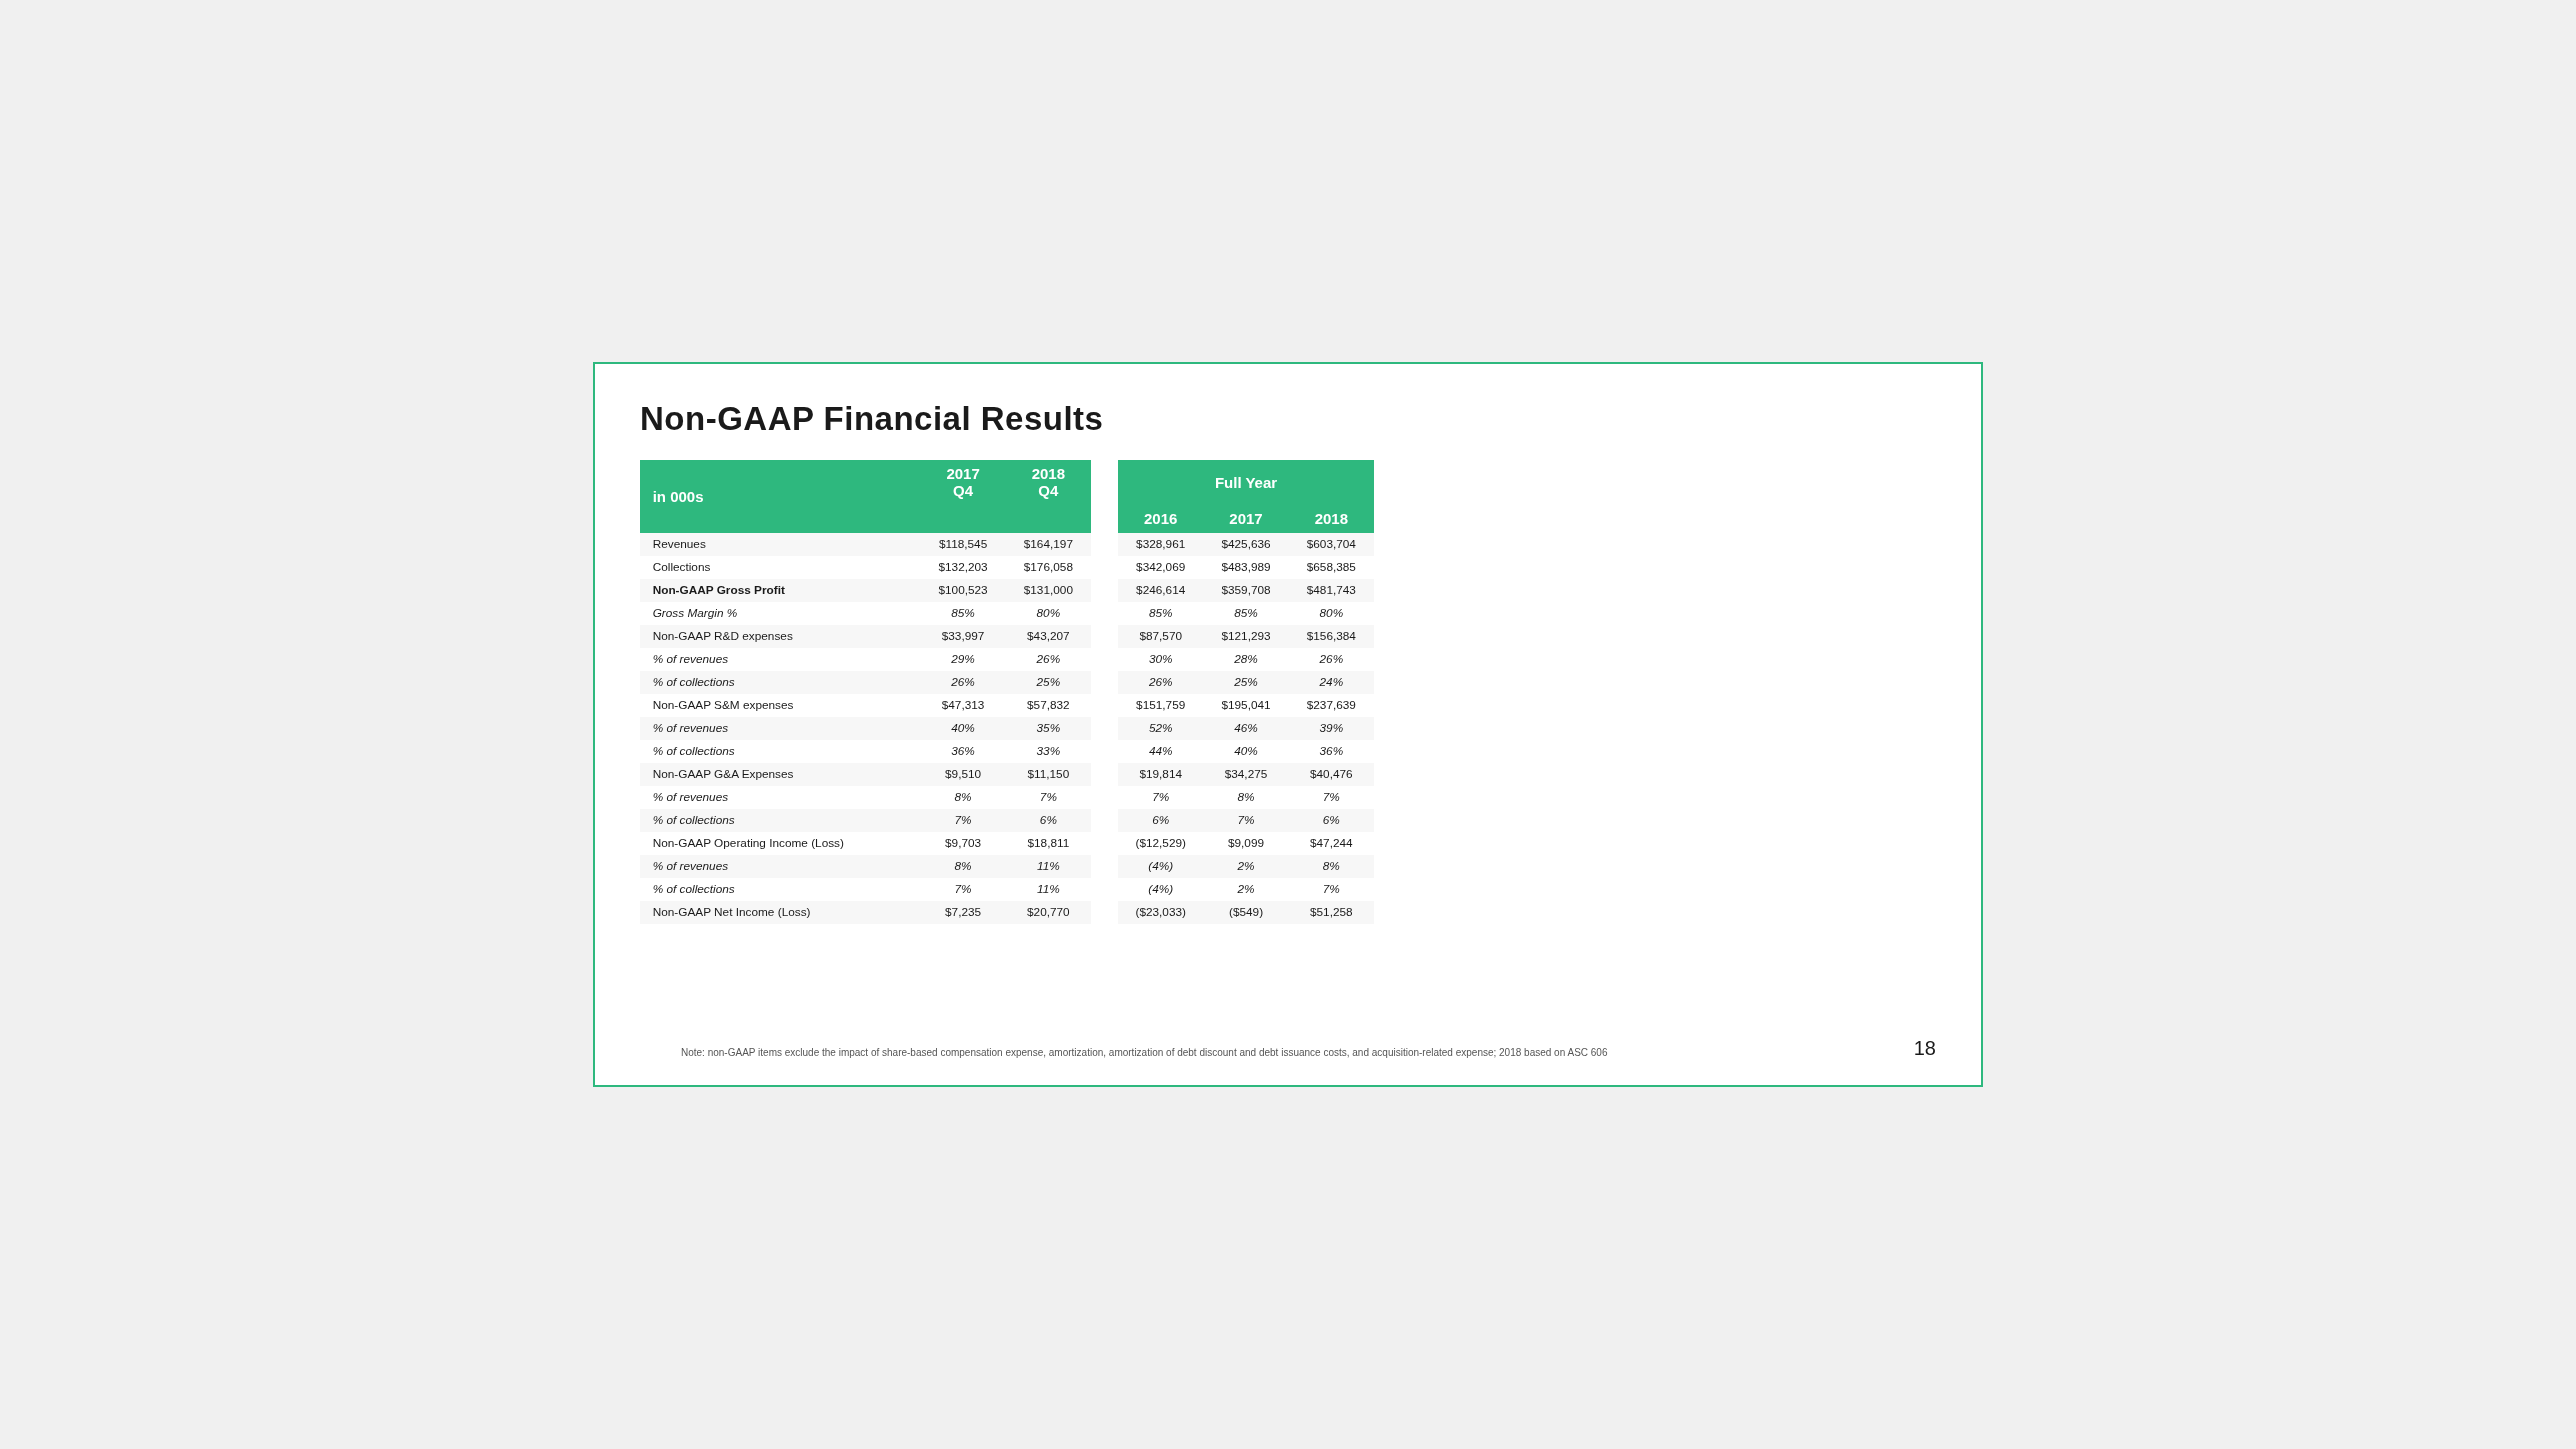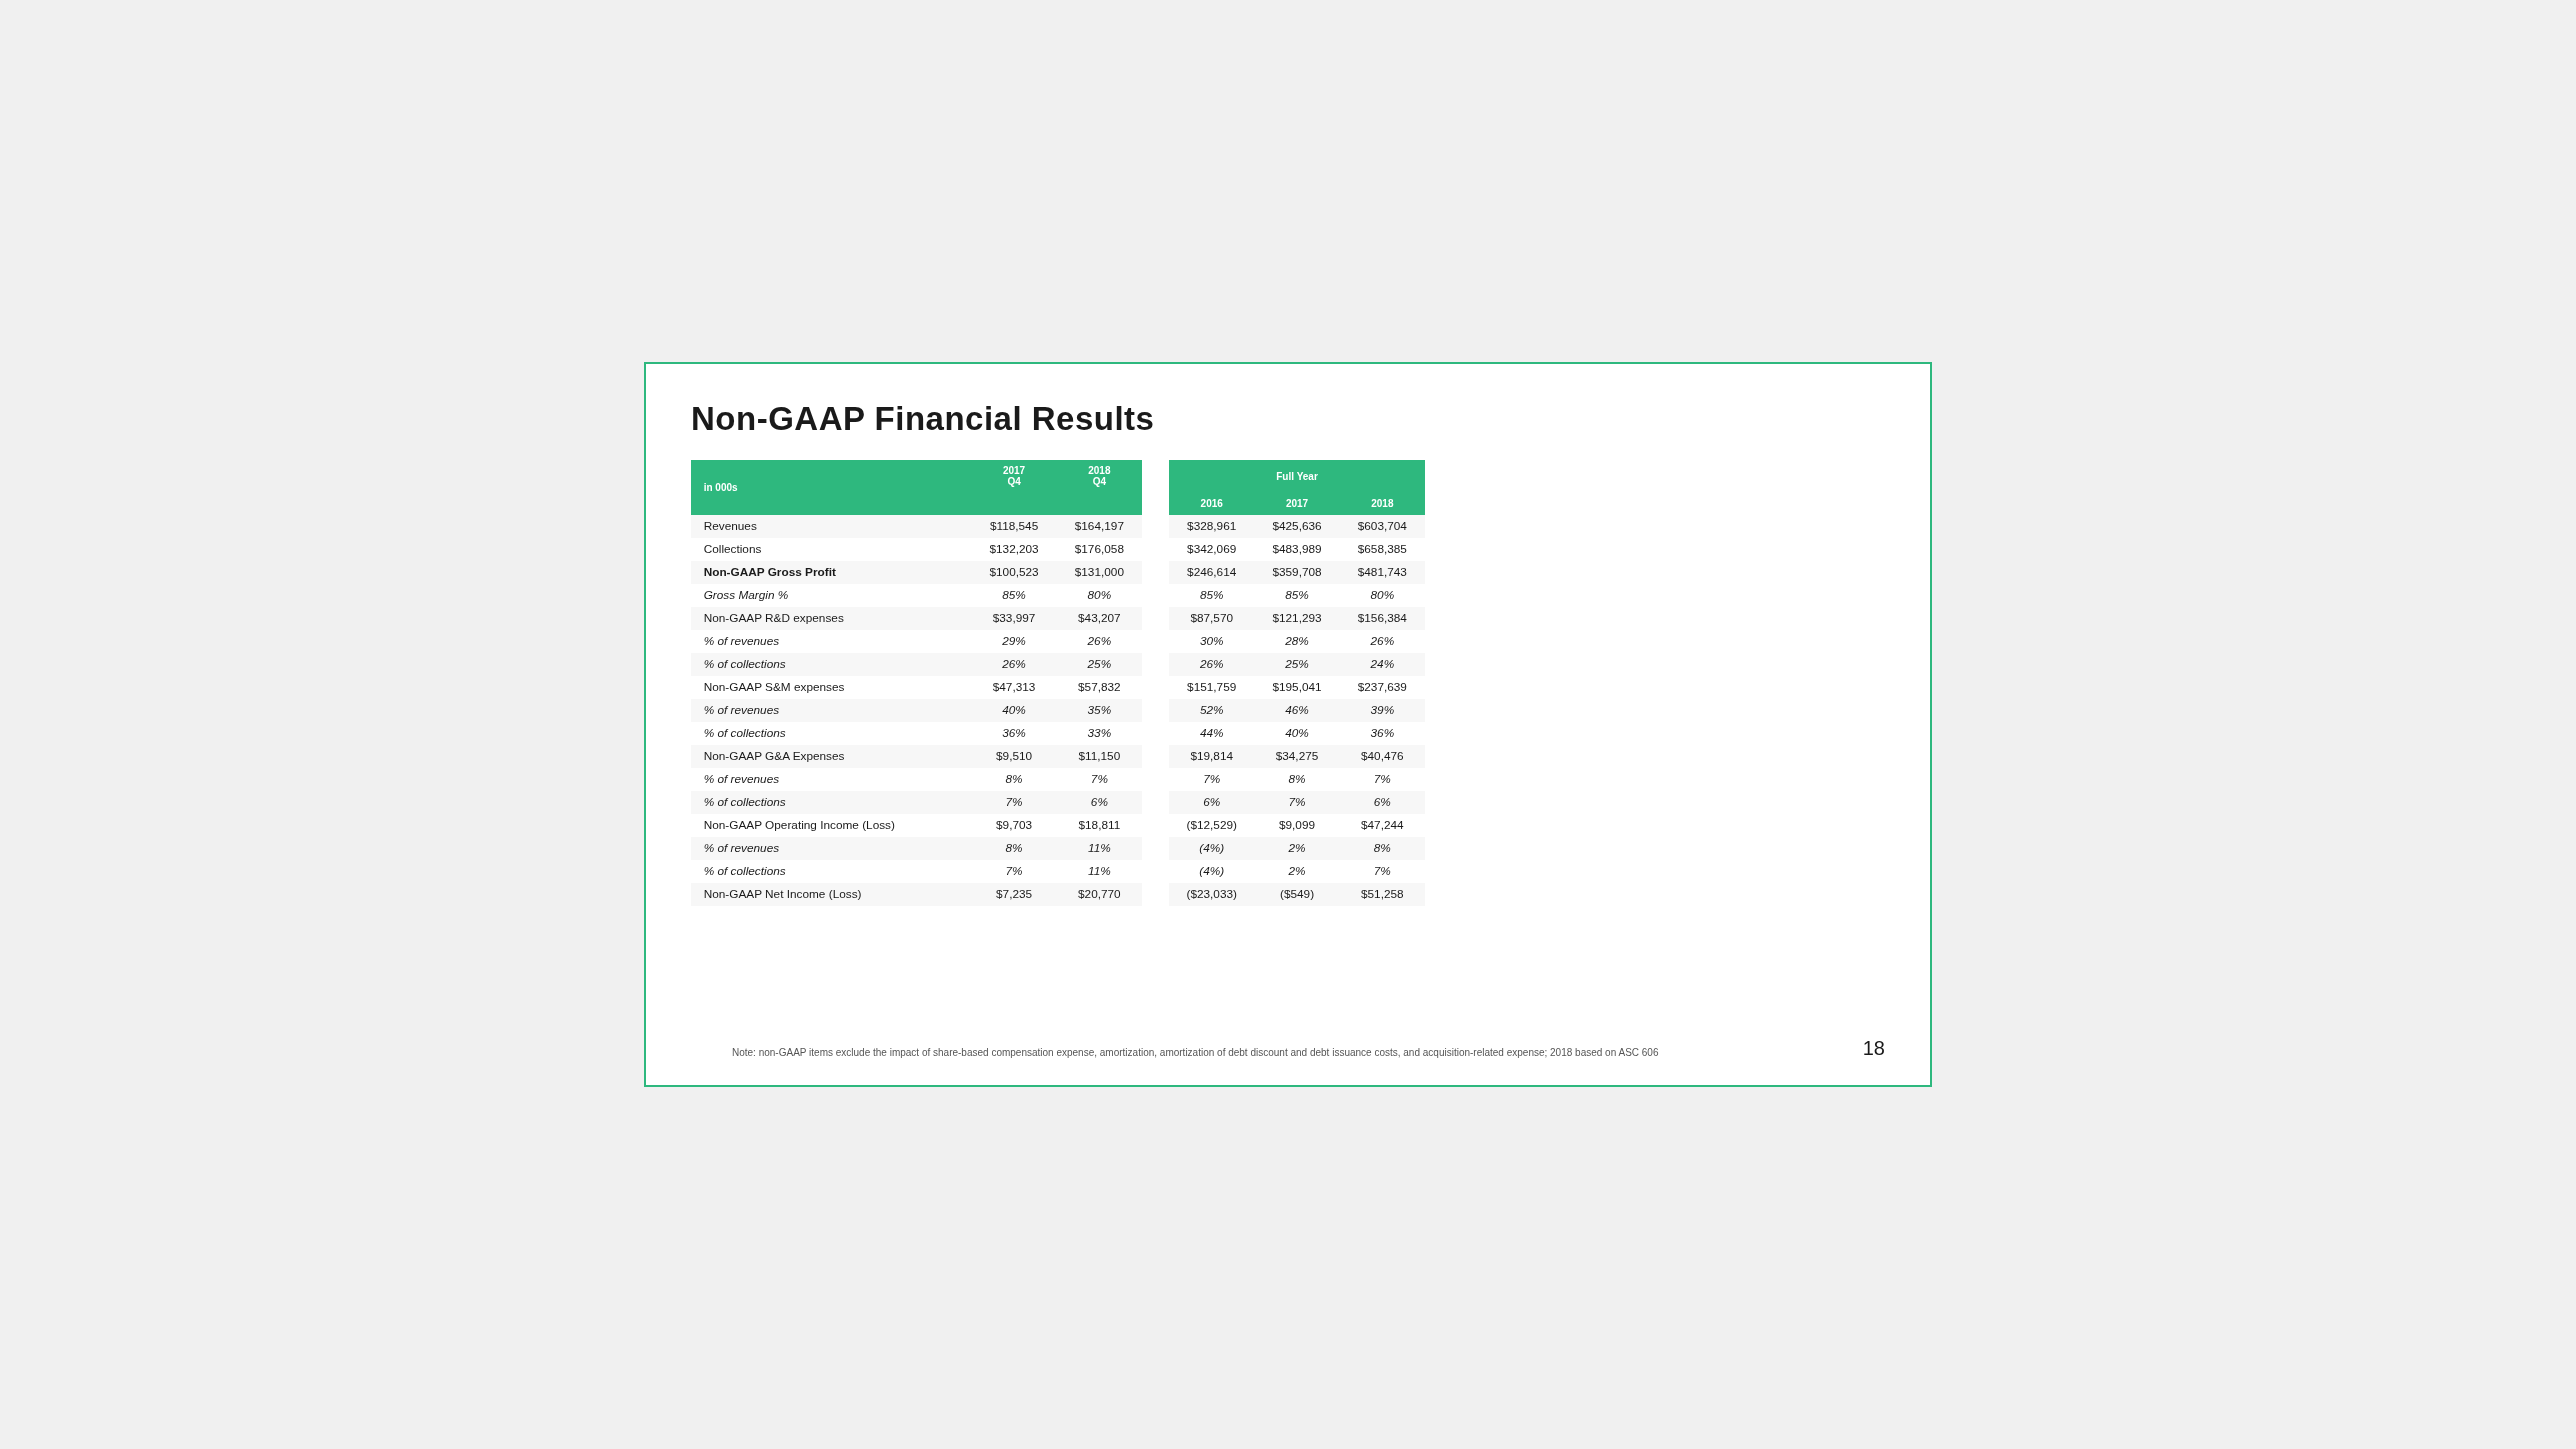--- a/index.html
+++ b/index.html
@@ -7,21 +7,21 @@
     body {
       background: #f0f0f0;
       display: flex;
       justify-content: center;
       align-items: center;
       min-height: 100vh;
       font-family: Arial, sans-serif;
     }
 
     .slide {
-      width: 1288px;
+      width: 1390px;
       height: 725px;
       background: white;
       position: relative;
       border: 2.7px solid #2eb87e;
       padding: 36px 45px;
       overflow: hidden;
     }
 
     .page-title {
       font-size: 33px;
@@ -87,21 +87,21 @@
 
     .main-table td, .main-table th {
       border: none;
     }
 
     .main-table th {
       background-color: #2eb87e;
       color: white;
       padding: 5.4px 12.7px;
       text-align: center;
-      font-size: 10px;
+      font-size: 15px;
       font-weight: bold;
     }
 
     .main-table th.first-col {
       text-align: left;
       width: 263px;
     }
 
     .main-table th.num-col {
       width: 80px;

